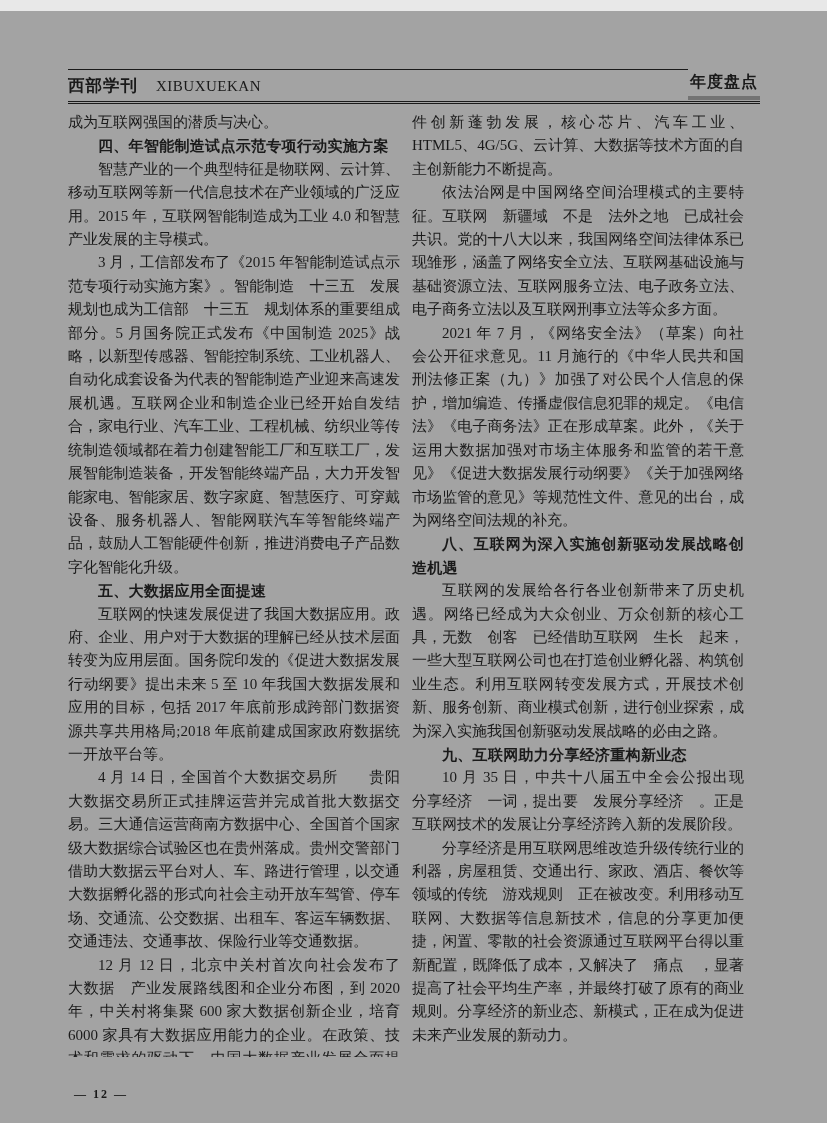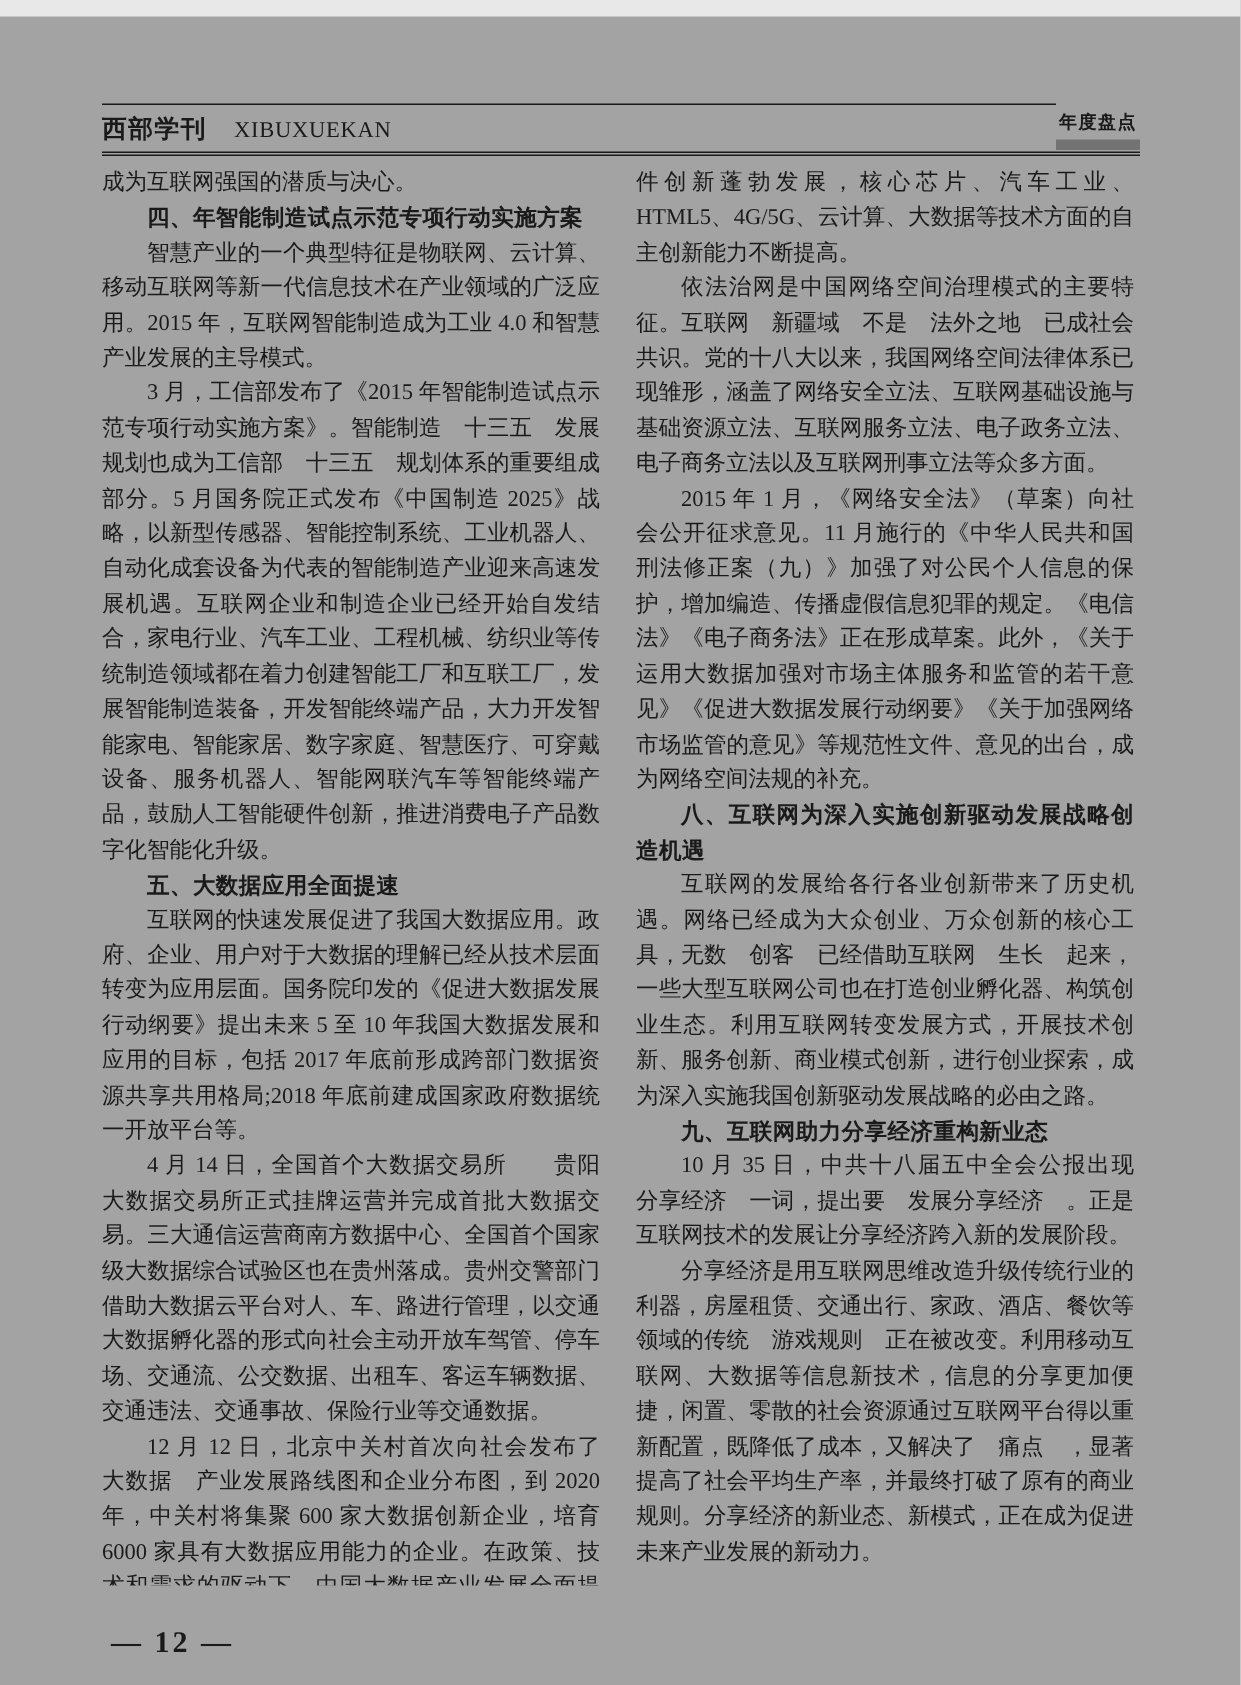--- a/index.html
+++ b/index.html
@@ -35,39 +35,39 @@
     letter-spacing: 1px;
   }
   .journal-pinyin {
     font-family: "Liberation Serif", "DejaVu Serif", serif;
     font-size: 15px;
     margin-left: 14px;
     letter-spacing: 0.5px;
   }
   .header-right {
     align-self: flex-end;
-    border-bottom: 7px solid #737373;
+    border-bottom: 4px solid #737373;
     padding: 0 2px 3px 2px;
     margin-bottom: 0;
     font-family: "Liberation Sans", "DejaVu Sans", sans-serif;
     font-weight: 700;
-    font-size: 12px;
+    font-size: 16px;
     letter-spacing: 1px;
     white-space: nowrap;
   }
   .double-rule {
     height: 3px;
     border-top: 1.5px solid #1a1a1a;
     border-bottom: 1px solid #1a1a1a;
     margin-top: 1px;
   }
   
   .columns {
     display: flex;
-    gap: 24px;
+    gap: 12px;
     margin-top: 7px;
     height: 946px;
     overflow: hidden;
   }
   .col {
     width: 332px;
     font-size: 15px;
     line-height: 23.4px;
     text-align: justify;
     text-justify: inter-character;
@@ -83,21 +83,21 @@
   }
   
   .footer {
     margin-top: auto;
     padding: 10px 0 0 6px;
     height: 60px;
   }
   .page-number {
     font-family: "Liberation Serif", "DejaVu Serif", serif;
     font-weight: 700;
-    font-size: 20px;
+    font-size: 12px;
     letter-spacing: 2px;
   }
 </style>
 </head>
 <body>
 
 <div class="page">
 
   <div>
     <div class="header-row">
@@ -120,21 +120,21 @@
       <div class="blk-heading">五、大数据应用全面提速</div>
       <div class="blk-para">互联网的快速发展促进了我国大数据应用。政府、企业、用户对于大数据的理解已经从技术层面转变为应用层面。国务院印发的《促进大数据发展行动纲要》提出未来 5 至 10 年我国大数据发展和应用的目标，包括 2017 年底前形成跨部门数据资源共享共用格局;2018 年底前建成国家政府数据统一开放平台等。</div>
       <div class="blk-para">4 月 14 日，全国首个大数据交易所　　贵阳大数据交易所正式挂牌运营并完成首批大数据交易。三大通信运营商南方数据中心、全国首个国家级大数据综合试验区也在贵州落成。贵州交警部门借助大数据云平台对人、车、路进行管理，以交通大数据孵化器的形式向社会主动开放车驾管、停车场、交通流、公交数据、出租车、客运车辆数据、交通违法、交通事故、保险行业等交通数据。</div>
       <div class="blk-para">12 月 12 日，北京中关村首次向社会发布了　大数据　产业发展路线图和企业分布图，到 2020 年，中关村将集聚 600 家大数据创新企业，培育 6000 家具有大数据应用能力的企业。在政策、技术和需求的驱动下，中国大数据产业发展全面提速。</div>
 
     </div>
 
     <div class="col">
       <div class="blk-cont">件创新蓬勃发展，核心芯片、汽车工业、HTML5、4G/5G、云计算、大数据等技术方面的自主创新能力不断提高。</div>
       <div class="blk-para">依法治网是中国网络空间治理模式的主要特征。互联网　新疆域　不是　法外之地　已成社会共识。党的十八大以来，我国网络空间法律体系已现雏形，涵盖了网络安全立法、互联网基础设施与基础资源立法、互联网服务立法、电子政务立法、电子商务立法以及互联网刑事立法等众多方面。</div>
-      <div class="blk-para">2015 年 1 月，《网络安全法》（草案）向社会公开征求意见。11 月施行的《中华人民共和国刑法修正案（九）》加强了对公民个人信息的保护，增加编造、传播虚假信息犯罪的规定。《电信法》《电子商务法》正在形成草案。此外，《关于运用大数据加强对市场主体服务和监管的若干意见》《促进大数据发展行动纲要》《关于加强网络市场监管的意见》等规范性文件、意见的出台，成为网络空间法规的补充。</div>
+      <div class="blk-para">2021 年 7 月，《网络安全法》（草案）向社会公开征求意见。11 月施行的《中华人民共和国刑法修正案（九）》加强了对公民个人信息的保护，增加编造、传播虚假信息犯罪的规定。《电信法》《电子商务法》正在形成草案。此外，《关于运用大数据加强对市场主体服务和监管的若干意见》《促进大数据发展行动纲要》《关于加强网络市场监管的意见》等规范性文件、意见的出台，成为网络空间法规的补充。</div>
       <div class="blk-heading">八、互联网为深入实施创新驱动发展战略创造机遇</div>
       <div class="blk-para">互联网的发展给各行各业创新带来了历史机遇。网络已经成为大众创业、万众创新的核心工具，无数　创客　已经借助互联网　生长　起来，一些大型互联网公司也在打造创业孵化器、构筑创业生态。利用互联网转变发展方式，开展技术创新、服务创新、商业模式创新，进行创业探索，成为深入实施我国创新驱动发展战略的必由之路。</div>
       <div class="blk-heading">九、互联网助力分享经济重构新业态</div>
       <div class="blk-para">10 月 35 日，中共十八届五中全会公报出现　分享经济　一词，提出要　发展分享经济　。正是互联网技术的发展让分享经济跨入新的发展阶段。</div>
       <div class="blk-para">分享经济是用互联网思维改造升级传统行业的利器，房屋租赁、交通出行、家政、酒店、餐饮等领域的传统　游戏规则　正在被改变。利用移动互联网、大数据等信息新技术，信息的分享更加便捷，闲置、零散的社会资源通过互联网平台得以重新配置，既降低了成本，又解决了　痛点　，显著提高了社会平均生产率，并最终打破了原有的商业规则。分享经济的新业态、新模式，正在成为促进未来产业发展的新动力。</div>
 
     </div>
 
   </div>
 

